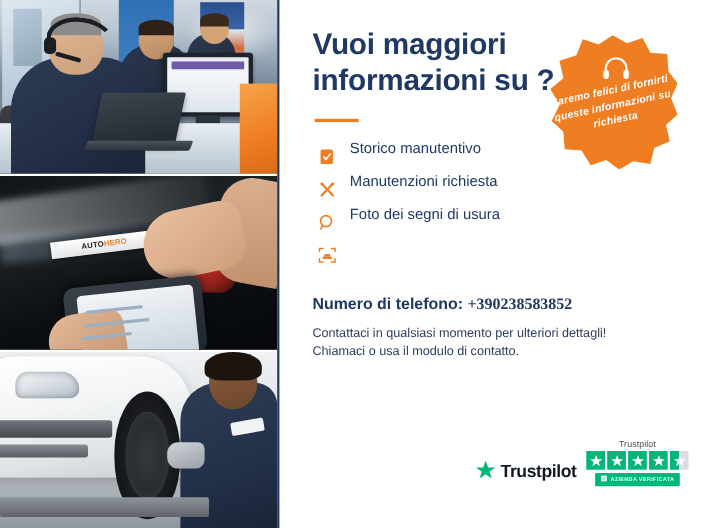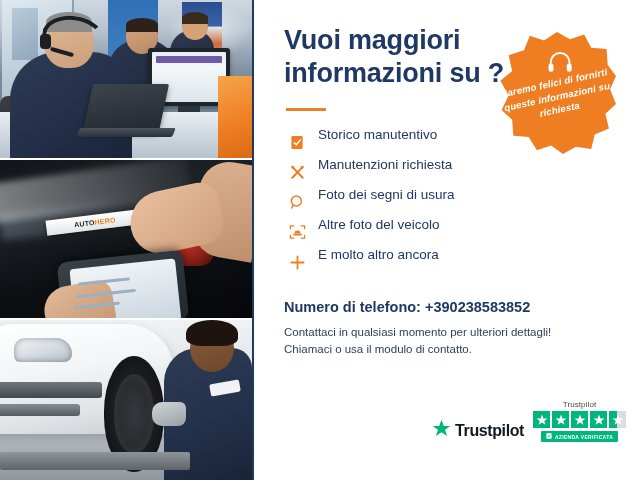--- a/index.html
+++ b/index.html
@@ -332,21 +332,21 @@
   }
   .flabel { padding-left: 8px; }
 
   
   .phone {
     margin-top: 22px;
     font-size: 14.5px;
     font-weight: 700;
     color: #1f3864;
   }
-  .phone .num { color:#1f3864; }
+  .phone .num { color:#1f3864;font-family:Liberation Serif, serif; }
   .para {
     margin-top: 9px;
     font-size: 11.5px;
     line-height: 17px;
     color: #2c3e5d;
   }
 
   
   .tp {
     position: absolute;
@@ -526,31 +526,22 @@
         <span class="fic">
           <svg width="17" height="16" viewBox="0 0 18 16">
             <path d="M1.5 4.5 V1.5 H5" stroke="#ef7d22" stroke-width="1.4" fill="none" stroke-linecap="round"></path>
             <path d="M13 1.5 H16.5 V4.5" stroke="#ef7d22" stroke-width="1.4" fill="none" stroke-linecap="round"></path>
             <path d="M16.5 11.5 V14.5 H13" stroke="#ef7d22" stroke-width="1.4" fill="none" stroke-linecap="round"></path>
             <path d="M5 14.5 H1.5 V11.5" stroke="#ef7d22" stroke-width="1.4" fill="none" stroke-linecap="round"></path>
             <path d="M4.6 9.6 h8.8 v2.1 h-8.8z" fill="#ef7d22"></path>
             <path d="M5.6 9.4 l1.2-2.6 h4.4 l1.2 2.6z" fill="#ef7d22"></path>
           </svg>
         </span>
-        <span class="flabel">Altre foto del veicolo</span>
       </li>
 
-      <li>
-        <span class="fic">
-          <svg width="17" height="17" viewBox="0 0 18 18">
-            <path d="M9 2.5 V15.5 M2.5 9 H15.5" stroke="#ef7d22" stroke-width="1.9" stroke-linecap="round"></path>
-          </svg>
-        </span>
-        <span class="flabel">E molto altro ancora</span>
-      </li>
     </ul>
 
     <div class="phone">
       <span>Numero di telefono:</span>
       <span class="num">+390238583852</span>
     </div>
 
     <div class="para">
       <div>Contattaci in qualsiasi momento per ulteriori dettagli!</div>
       <div>Chiamaci o usa il modulo di contatto.</div>

